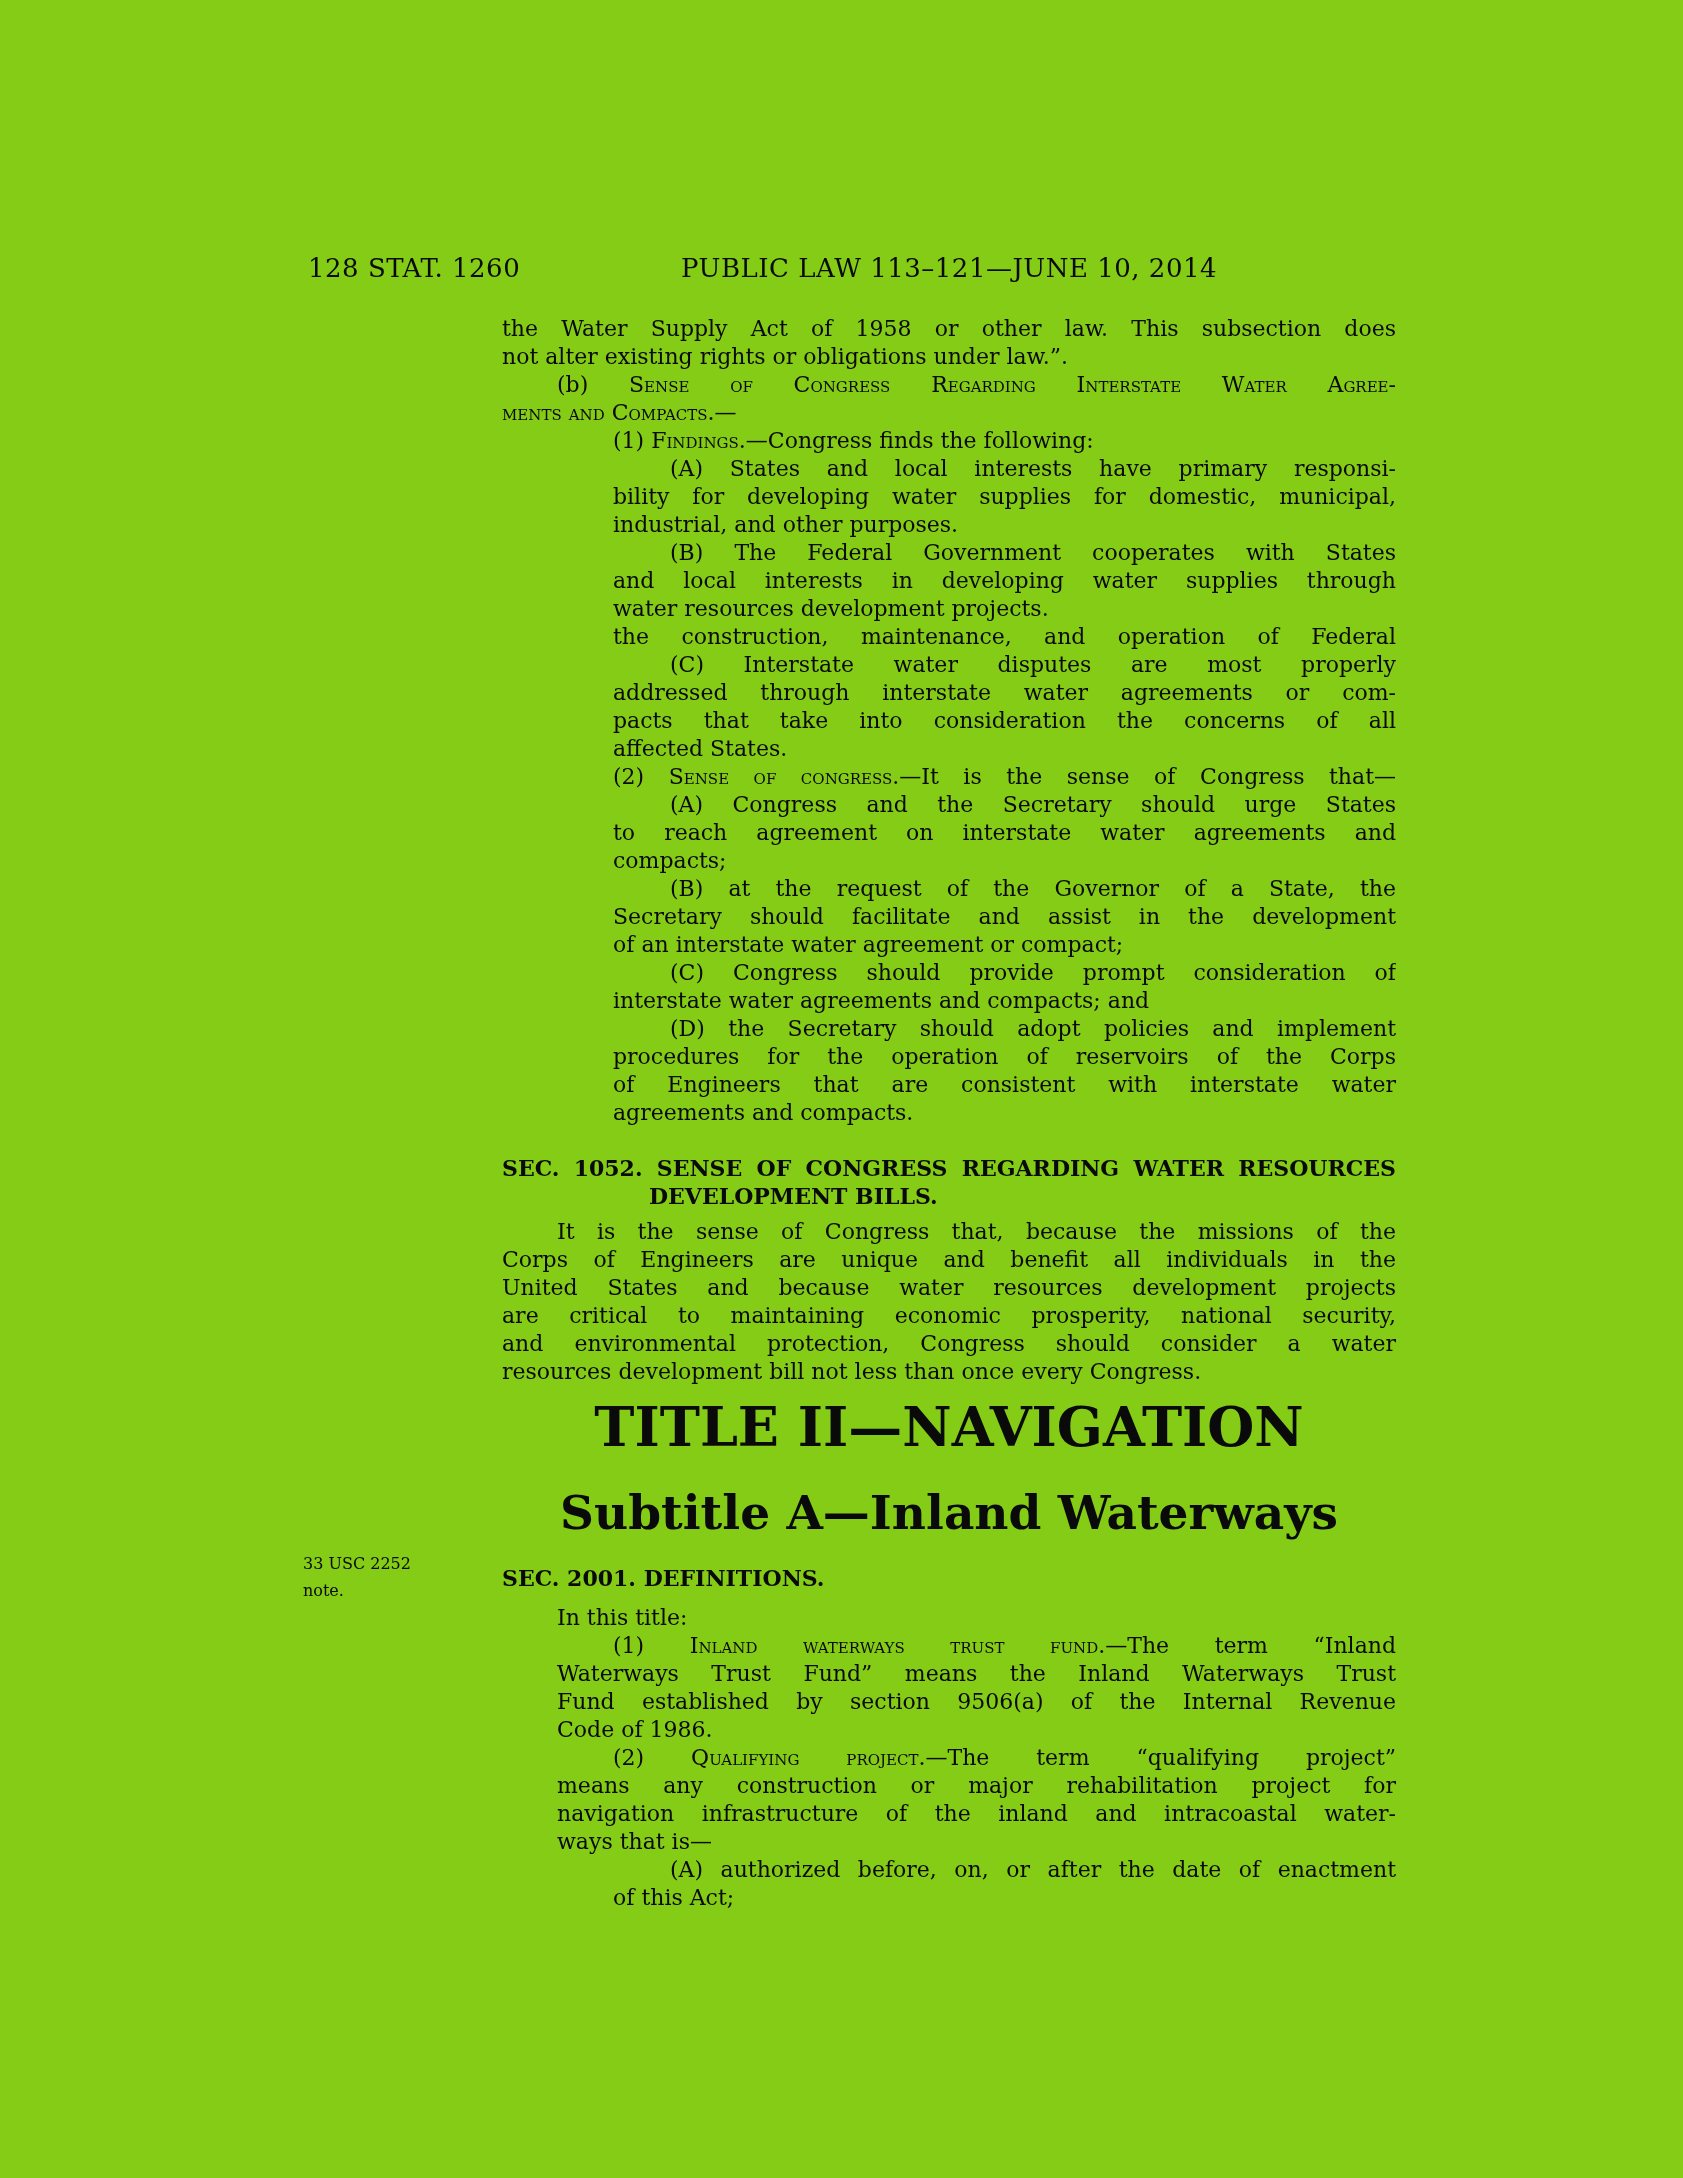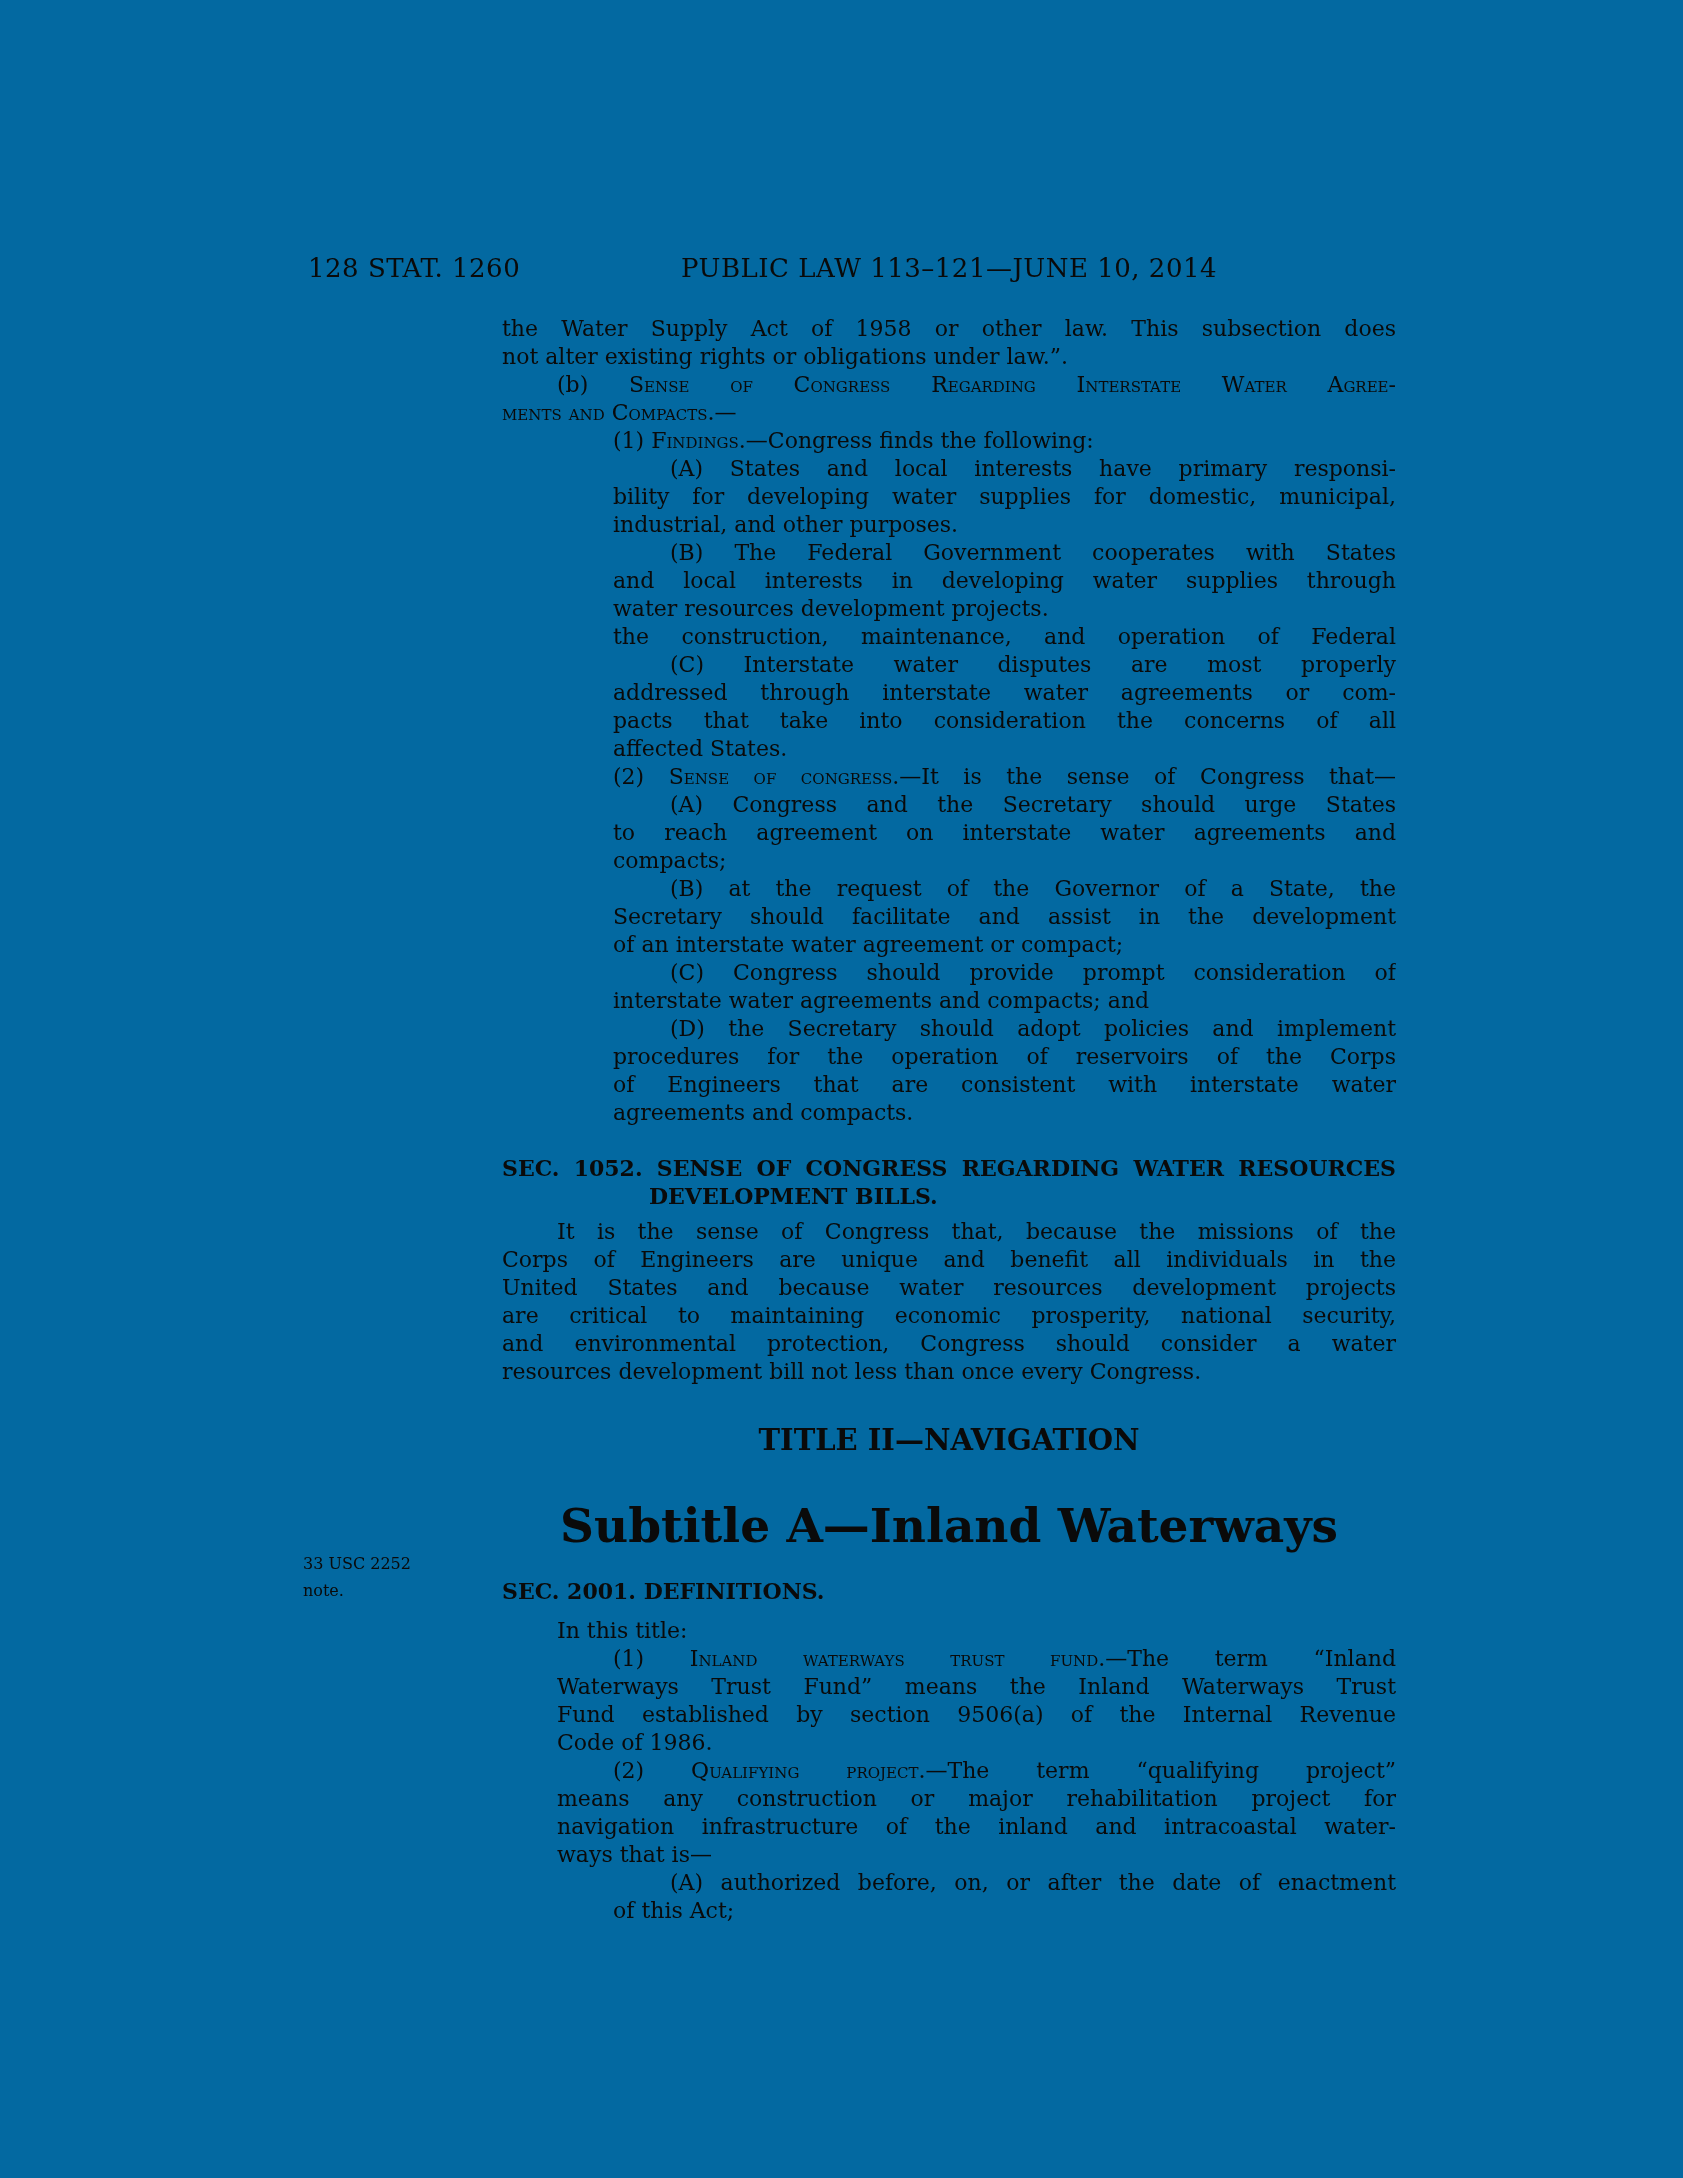--- a/index.html
+++ b/index.html
@@ -1,19 +1,19 @@
 <!DOCTYPE html>
 <html><head>
 <meta charset="utf-8">
 <style>
   html,body{margin:0;padding:0;background:#e8e8e8;}
   .page{
     position:relative;
     width:1683px;height:2178px;
-    background:#0369a1;
+    background:#84cc16;
     color:#0a0a0a;
     font-family:"DejaVu Serif", serif;
     overflow:hidden;
   }
   
   .stat{
     position:absolute;left:308px;top:253px;
     font-size:26px;line-height:30px;letter-spacing:0.5px;
     white-space:nowrap;
   }
@@ -48,22 +48,22 @@
     height:28px;overflow:hidden;
     text-align:justify;text-align-last:justify;
   }
   .block-sec-heading .hline.cont{
     text-align:left;text-align-last:left;padding-left:147px;
   }
   .block-sec-heading.single{margin:0 0 12px 0;}
   .block-sec-heading.single .hline{text-align:left;text-align-last:left;}
   
   .block-title{
-    margin-top:31px;
-    font-size:29px;line-height:46px;font-weight:bold;
+    margin-top:18px;
+    font-size:54px;line-height:46px;font-weight:bold;
     text-align:center;white-space:nowrap;
   }
   .block-subtitle{
     margin-top:37px;margin-bottom:26px;
     font-size:47px;line-height:51px;font-weight:bold;
     text-align:center;white-space:nowrap;
   }
 </style>
 </head>
 <body>

